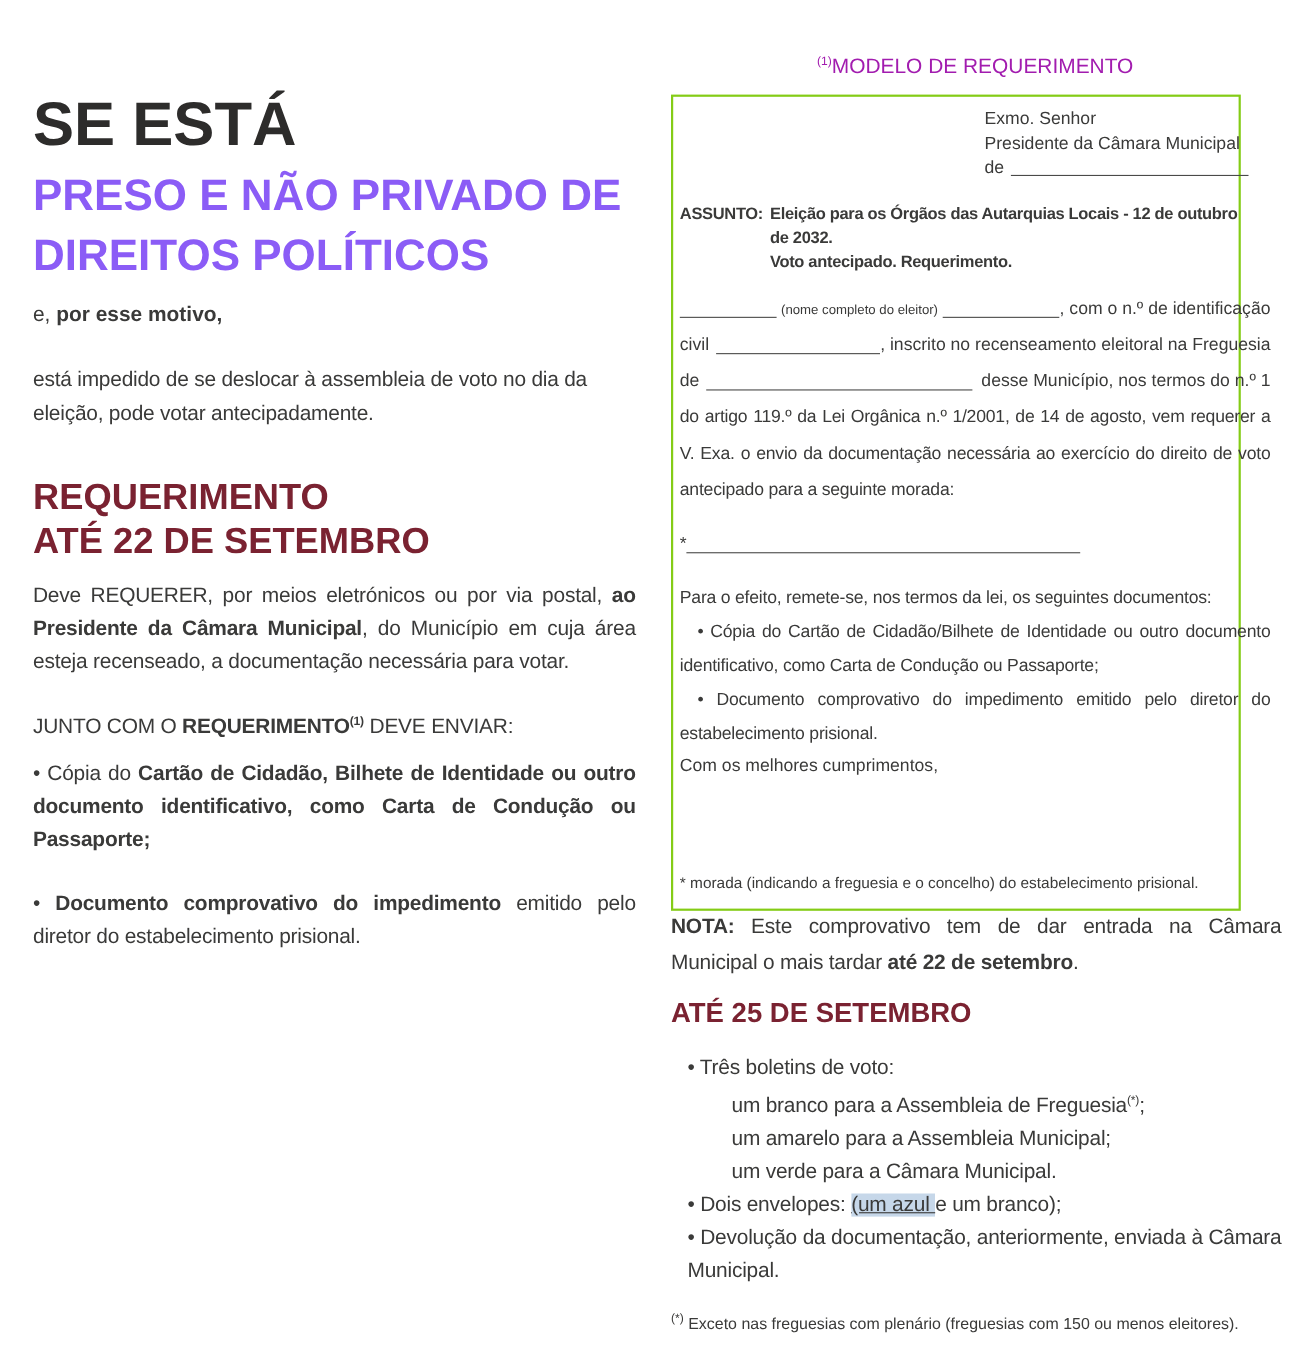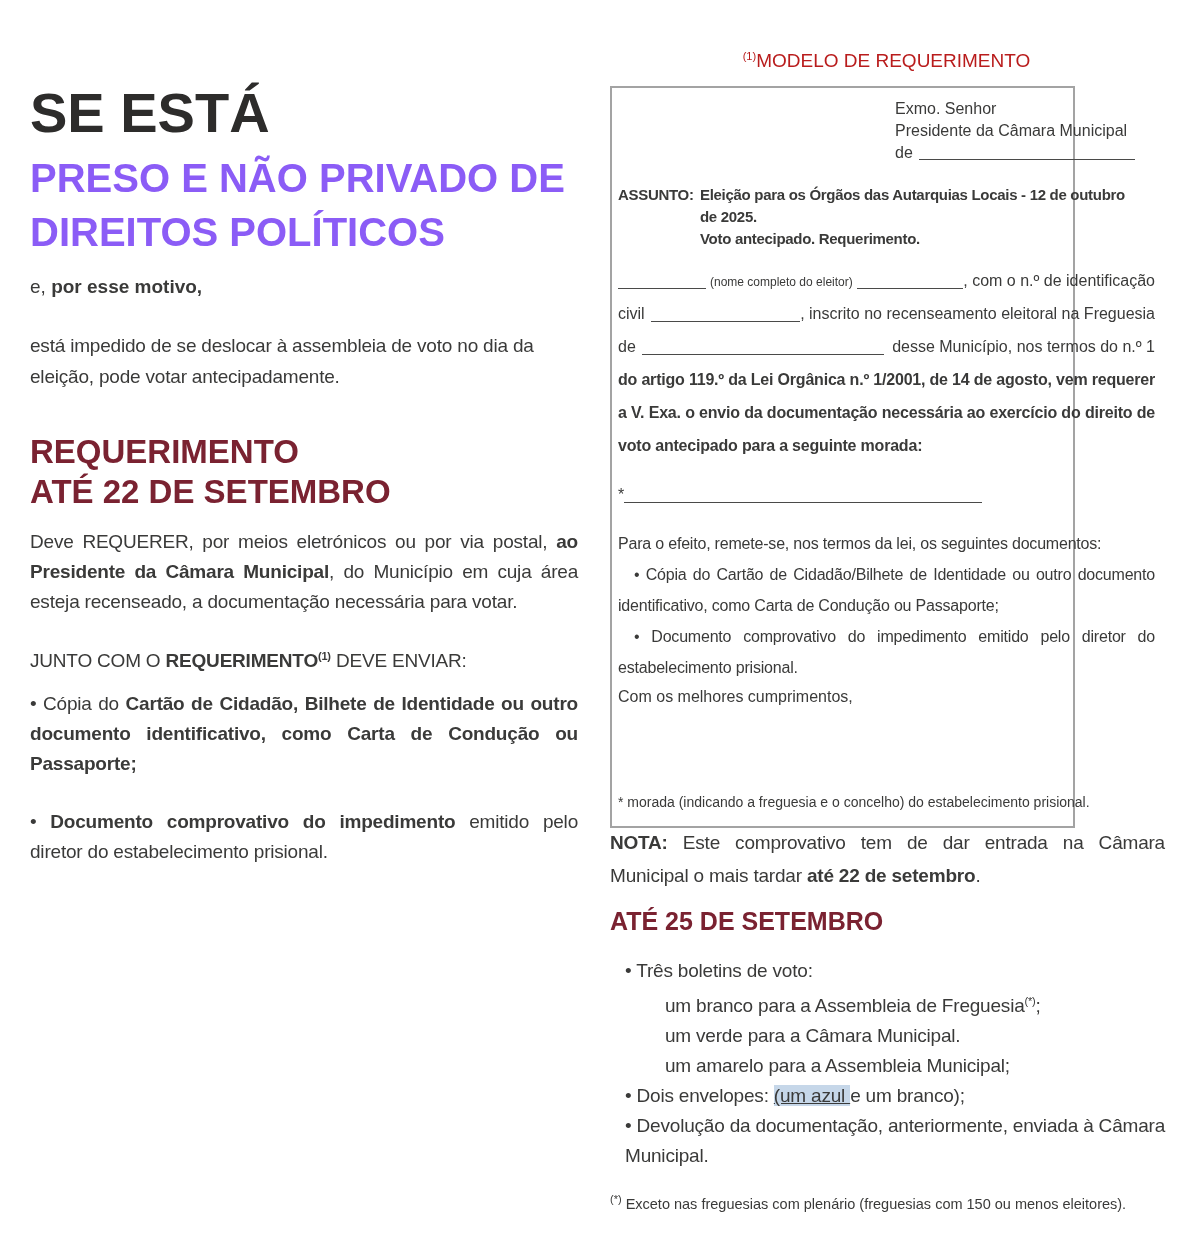--- a/index.html
+++ b/index.html
@@ -22,46 +22,46 @@
   .requer .b { font-weight:700; }
   .junto     { top:641px; font-size:19px; line-height:30px; letter-spacing:-0.2px; }
   .junto .b  { font-weight:700; }
   .bullet1   { top:689px; font-size:19px; line-height:30px; letter-spacing:-0.2px; text-align:justify; }
   .bullet2   { top:807px; font-size:19px; line-height:30px; letter-spacing:-0.2px; text-align:justify; }
   .bullet1 .b, .bullet2 .b { font-weight:700; }
   .sup { vertical-align:super; font-size:0.58em; }
 
   
   .col-right { position:absolute; left:610px; top:0; width:555px; }
-  .form-title { position:absolute; top:50px; left:0; width:553px; text-align:center; font-size:19px; color:#b91c1c; }
+  .form-title { position:absolute; top:50px; left:0; width:553px; text-align:center; font-size:19px; color:#a21caf; }
 
   .form-box {
-    position:absolute; top:86px; left:0; width:465px; height:742px;
-    border:2px solid #a3a3a3; box-sizing:border-box; font-size:16px;
+    position:absolute; top:86px; left:0; width:518px; height:742px;
+    border:2px solid #84cc16; box-sizing:border-box; font-size:16px;
   }
   .form-box > div { position:absolute; }
 
   .addressee { top:10px; left:283px; width:240px; font-size:16px; line-height:22px; }
   .addr-row  { display:flex; align-items:baseline; }
   .useg { border-bottom:1.5px solid #4a4a49; height:17px; align-self:flex-start; }
   .addr-row .useg { flex:1 1 auto; margin-left:6px; }
 
   .assunto { top:96px; left:6px; width:541px; display:flex; font-weight:700;
              font-size:15px; line-height:22px; letter-spacing:-0.3px; }
   .assunto .label { flex:0 0 82px; }
   .assunto .content { flex:1; }
 
   .fbody { top:176px; left:6px; width:537px; font-size:16px; }
   .frow { display:flex; align-items:baseline; height:33px; line-height:33px; white-space:pre; }
   .frow .useg { height:24px; }
   .frow .grow { flex:1 1 auto; }
   .frow .small { font-size:12px; padding:0 4px; }
   .frow .word { padding-right:6px; }
   .frow .lead { padding-left:8px; }
-  .ftail { text-align:justify; line-height:33px; letter-spacing:-0.2px;font-weight:bold; }
+  .ftail { text-align:justify; line-height:33px; letter-spacing:-0.2px; }
   .frow-ast { margin-top:16px; }
   .frow-ast .useg { flex:0 0 358px; }
 
   .fdocs { top:440px; left:6px; width:537px; line-height:31px; letter-spacing:-0.2px; }
   .fdocs .item { text-indent:16px; text-align:justify; }
   .fclosing { top:600px; left:6px; font-size:16px; }
   .fsig { top:651px; left:229px; width:270px; }
   .sig-line { border-top:2px solid #4a4a49; width:270px; height:0; }
   .sig-label { margin-top:14px; text-align:center; font-size:12.5px; }
   .ffootnote { top:706px; left:6px; width:537px; font-size:14px; }
@@ -118,21 +118,21 @@
         <div class="addr-row">
             <span>de</span>
             <span class="useg"></span>
           </div>
       </div>
 
       <div class="assunto">
         <div class="label">ASSUNTO:</div>
         <div class="content">
           <div>Eleição para os Órgãos das Autarquias Locais - 12 de outubro</div>
-          <div>de 2025.</div>
+          <div>de 2032.</div>
           <div>Voto antecipado. Requerimento.</div>
         </div>
       </div>
 
       <div class="fbody">
         <div class="frow"><span class="useg" style="flex:0 0 88px"></span><span class="small">(nome completo do eleitor)</span><span class="useg grow"></span><span>, com o n.º de identificação</span></div>
         <div class="frow"><span class="word">civil</span><span class="useg grow"></span><span>, inscrito no recenseamento eleitoral na Freguesia</span></div>
         <div class="frow"><span class="word">de</span><span class="useg grow"></span><span class="lead">desse Município, nos termos do n.º 1</span></div>
         <div class="ftail">do artigo 119.º da Lei Orgânica n.º 1/2001, de 14 de agosto, vem requerer a V. Exa. o envio da documentação necessária ao exercício do direito de voto antecipado para a seguinte morada:</div>
         <div class="frow frow-ast"><span>*</span><span class="useg"></span></div>
@@ -150,22 +150,22 @@
       <div class="ffootnote">* morada (indicando a freguesia e o concelho) do estabelecimento prisional.</div>
     </div>
 
     <div class="nota"><span class="b">NOTA:</span><span class="pre"> Este comprovativo tem de dar entrada na Câmara Municipal o mais tardar </span><span class="b pre">até 22 de setembro</span><span class="pre">.</span></div>
 
     <div class="h25">ATÉ 25 DE SETEMBRO</div>
 
     <div class="list25">
       <div class="indent1">• Três boletins de voto:</div>
       <div class="indent2"><span>um branco para a Assembleia de Freguesia</span><span class="sup">(*)</span><span>;</span></div>
+      <div class="indent2">um amarelo para a Assembleia Municipal;</div>
       <div class="indent2">um verde para a Câmara Municipal.</div>
-      <div class="indent2">um amarelo para a Assembleia Municipal;</div>
       <div class="indent1"><span class="pre">• Dois envelopes: </span><span class="hl">(um azul </span><span class="pre">e um branco);</span></div>
       <div class="indent1 just">• Devolução da documentação, anteriormente, enviada à Câmara Municipal.</div>
     </div>
 
     <div class="fn25"><span class="sup">(*)</span><span class="pre"> Exceto nas freguesias com plenário (freguesias com 150 ou menos eleitores).</span></div>
 
   </div>
 </div>
 
 </body></html>

